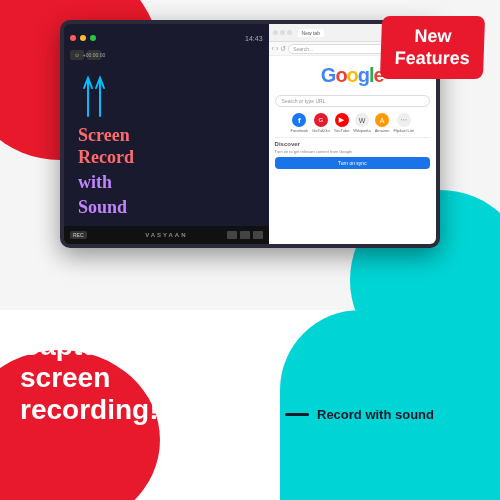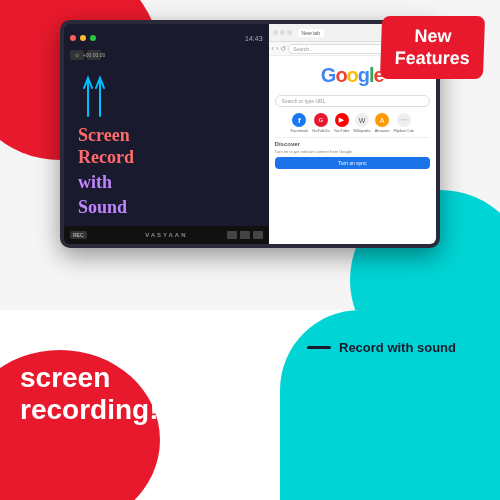--- a/index.html
+++ b/index.html
@@ -407,20 +407,21 @@
       color: #fff;
       line-height: 1.15;
     }
 
     .bottom-right-features {
       position: relative;
       z-index: 2;
       width: 45%;
       padding: 30px 22px 10px 10px;
       display: flex;
+      flex-direction: column;
       justify-content: center;
       gap: 14px;
     }
 
     .feature-item {
       display: flex;
       align-items: flex-start;
       gap: 8px;
     }
 
@@ -577,21 +578,21 @@
     </div>
 
   </div>
 
   <div class="bottom-section">
     <div class="red-blob-bottom"></div>
     <div class="cyan-shape-bottom"></div>
 
     <div class="bottom-left-text">
       <div class="capture-text">
-        <br>
+        <span>Capture with</span><br>
         <span>screen</span><br>
         <span>recording!</span>
       </div>
     </div>
 
     <div class="bottom-right-features">
       <div class="feature-item">
         <div class="feature-line"></div>
         <div class="feature-text">Record with sound</div>
       </div>

